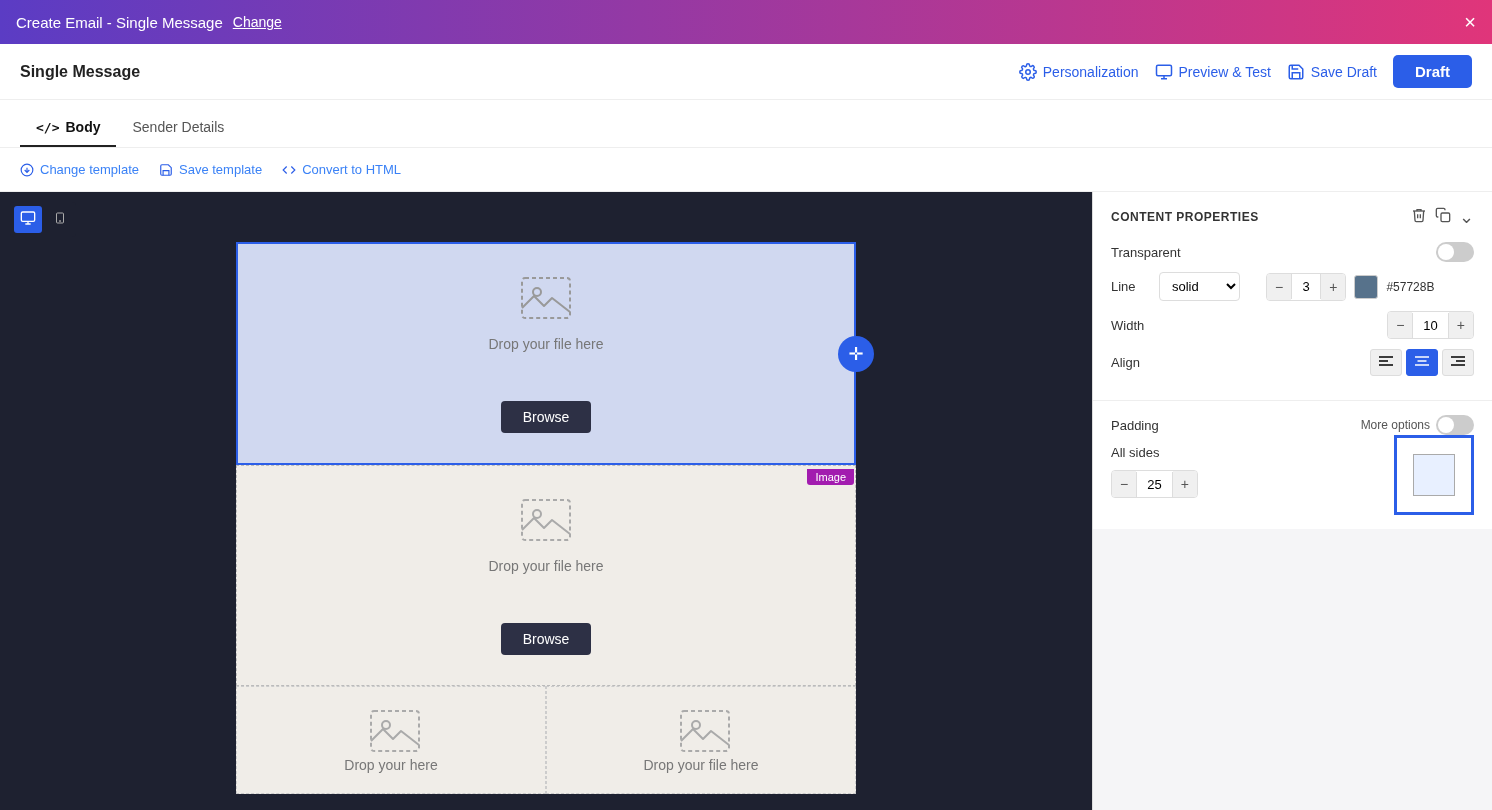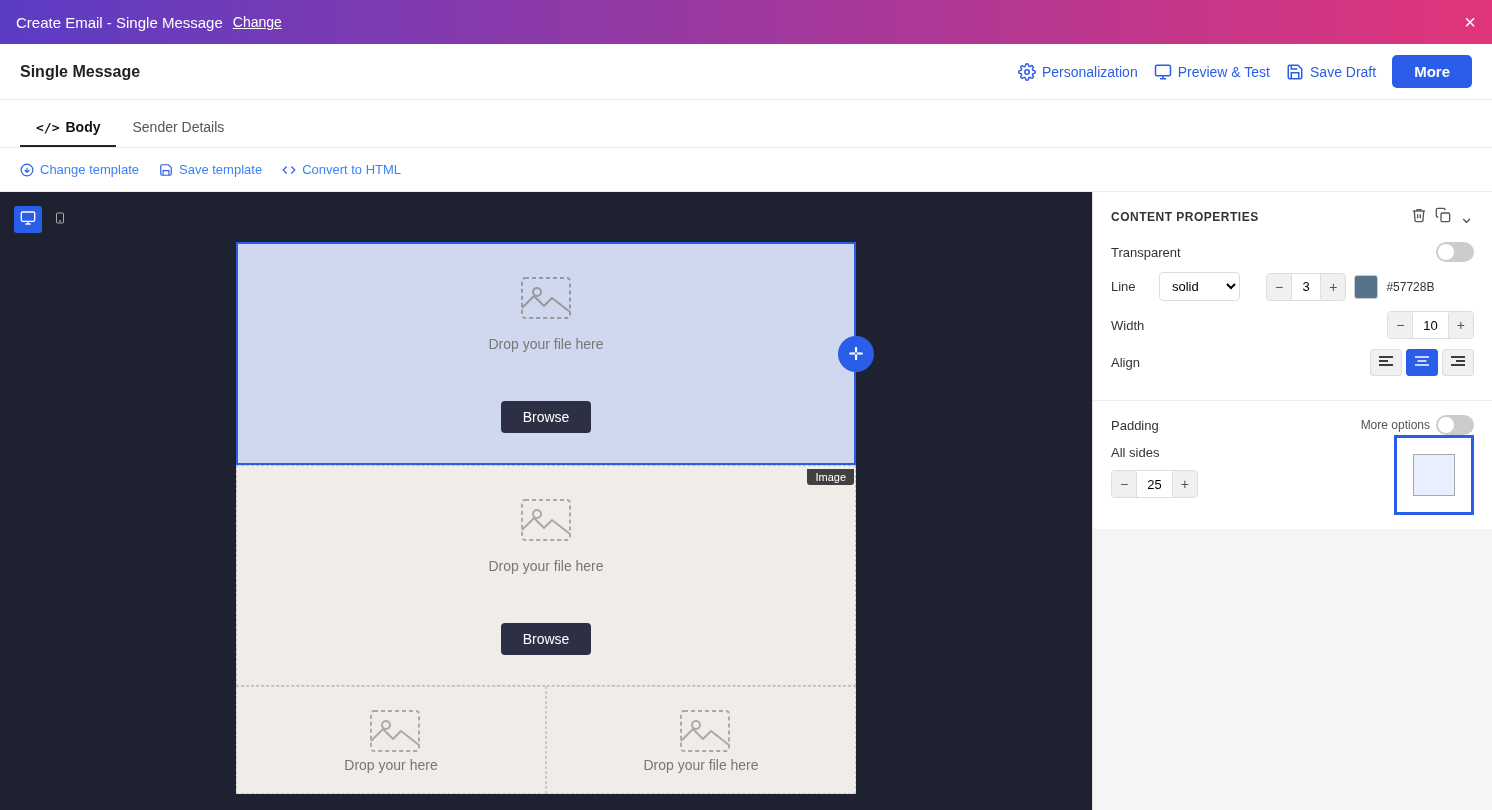--- a/index.html
+++ b/index.html
@@ -163,21 +163,21 @@
       background: #2B5EE8;
       border-radius: 50%;
       display: flex; align-items: center; justify-content: center;
       color: #fff; font-size: 18px; cursor: move;
     }
 
     .image-label {
       position: absolute;
       bottom: -22px;
       right: 0;
-      background: #404040;
+      background: #a21caf;
       color: #fff;
       font-size: 11px;
       padding: 2px 8px;
       border-radius: 0 0 3px 3px;
     }
 
     
     .text-block {
       background: #2d3045;
       padding: 30px 20px;
@@ -336,21 +336,21 @@
       <span>Preview &amp; Test</span>
     </button>
     <button class="sub-header-btn">
       <svg width="18" height="18" viewBox="0 0 24 24" fill="none" stroke="#2B5EE8" stroke-width="2">
         <path d="M19 21H5a2 2 0 01-2-2V5a2 2 0 012-2h11l5 5v11a2 2 0 01-2 2z"></path>
           <polyline points="17 21 17 13 7 13 7 21"></polyline>
           <polyline points="7 3 7 8 15 8"></polyline>
       </svg>
       <span>Save Draft</span>
     </button>
-    <button class="done-btn">More</button>
+    <button class="done-btn">Draft</button>
   </div>
 </div>
 
 <div class="tabs-bar">
   <div class="tab active">
     <span style="font-family: monospace; font-size: 13px;">&lt;/&gt;</span>
     <span>Body</span>
   </div>
   <div class="tab">
     <span>Sender Details</span>

